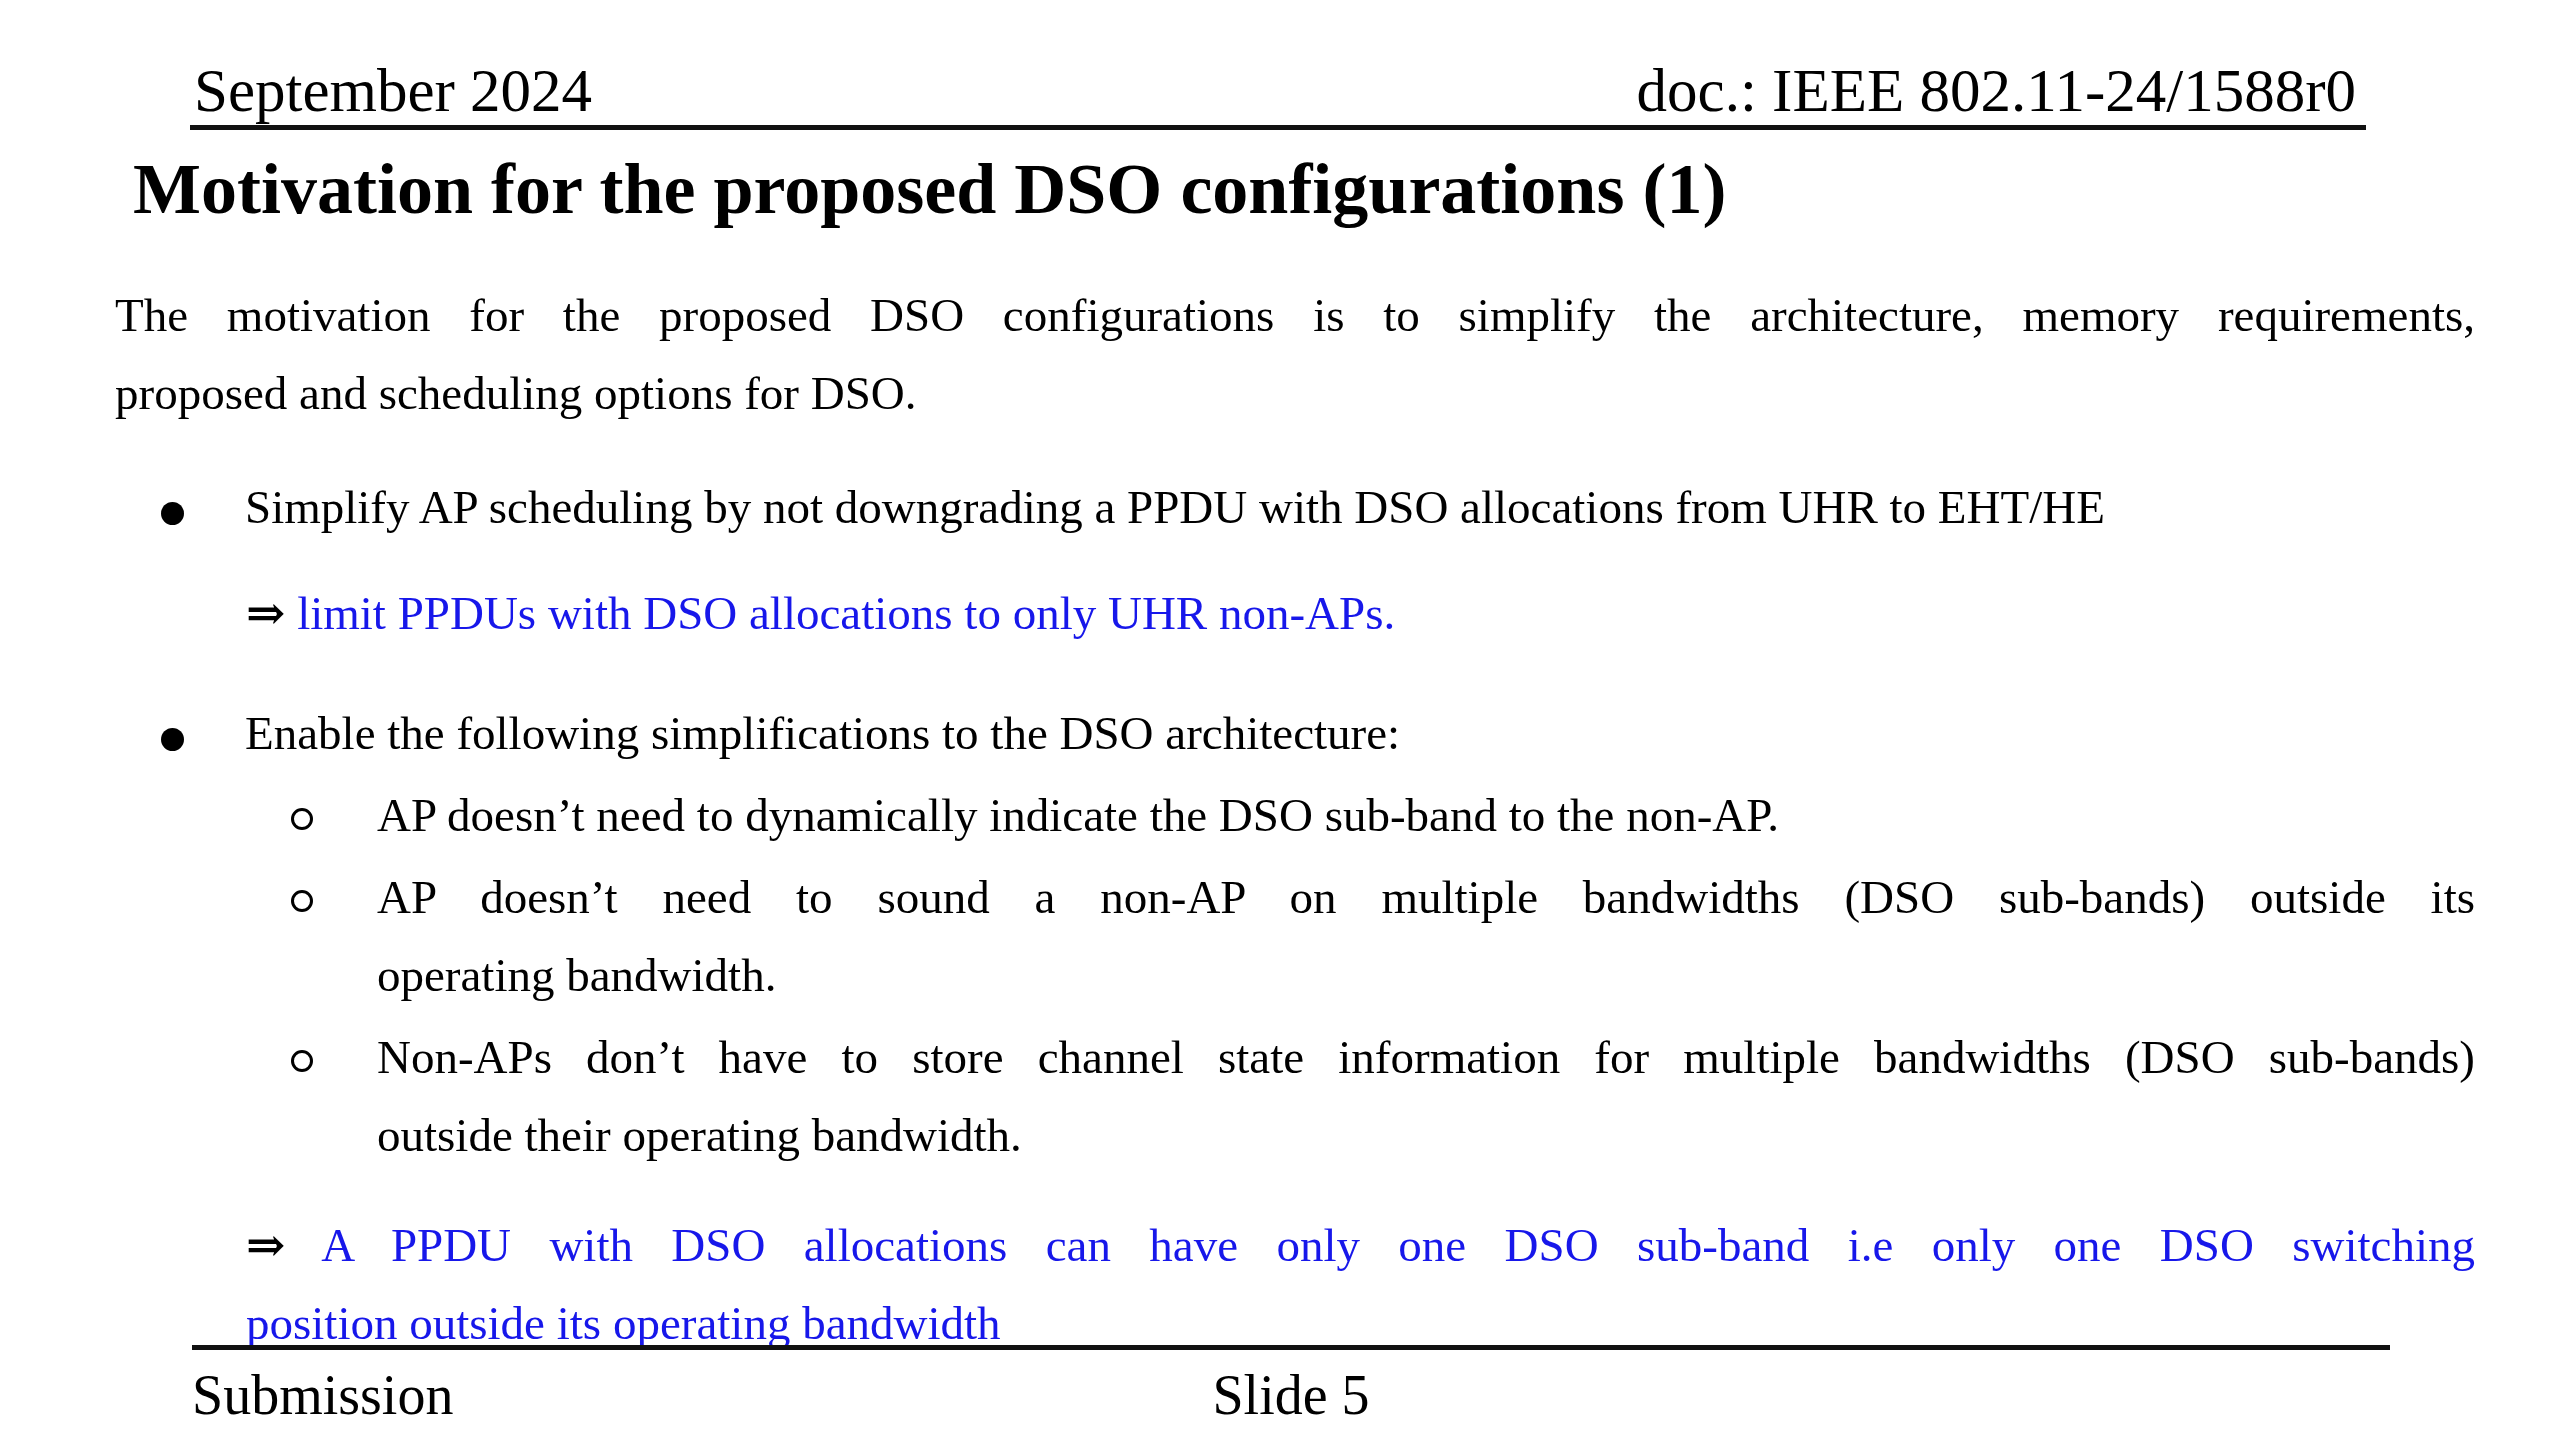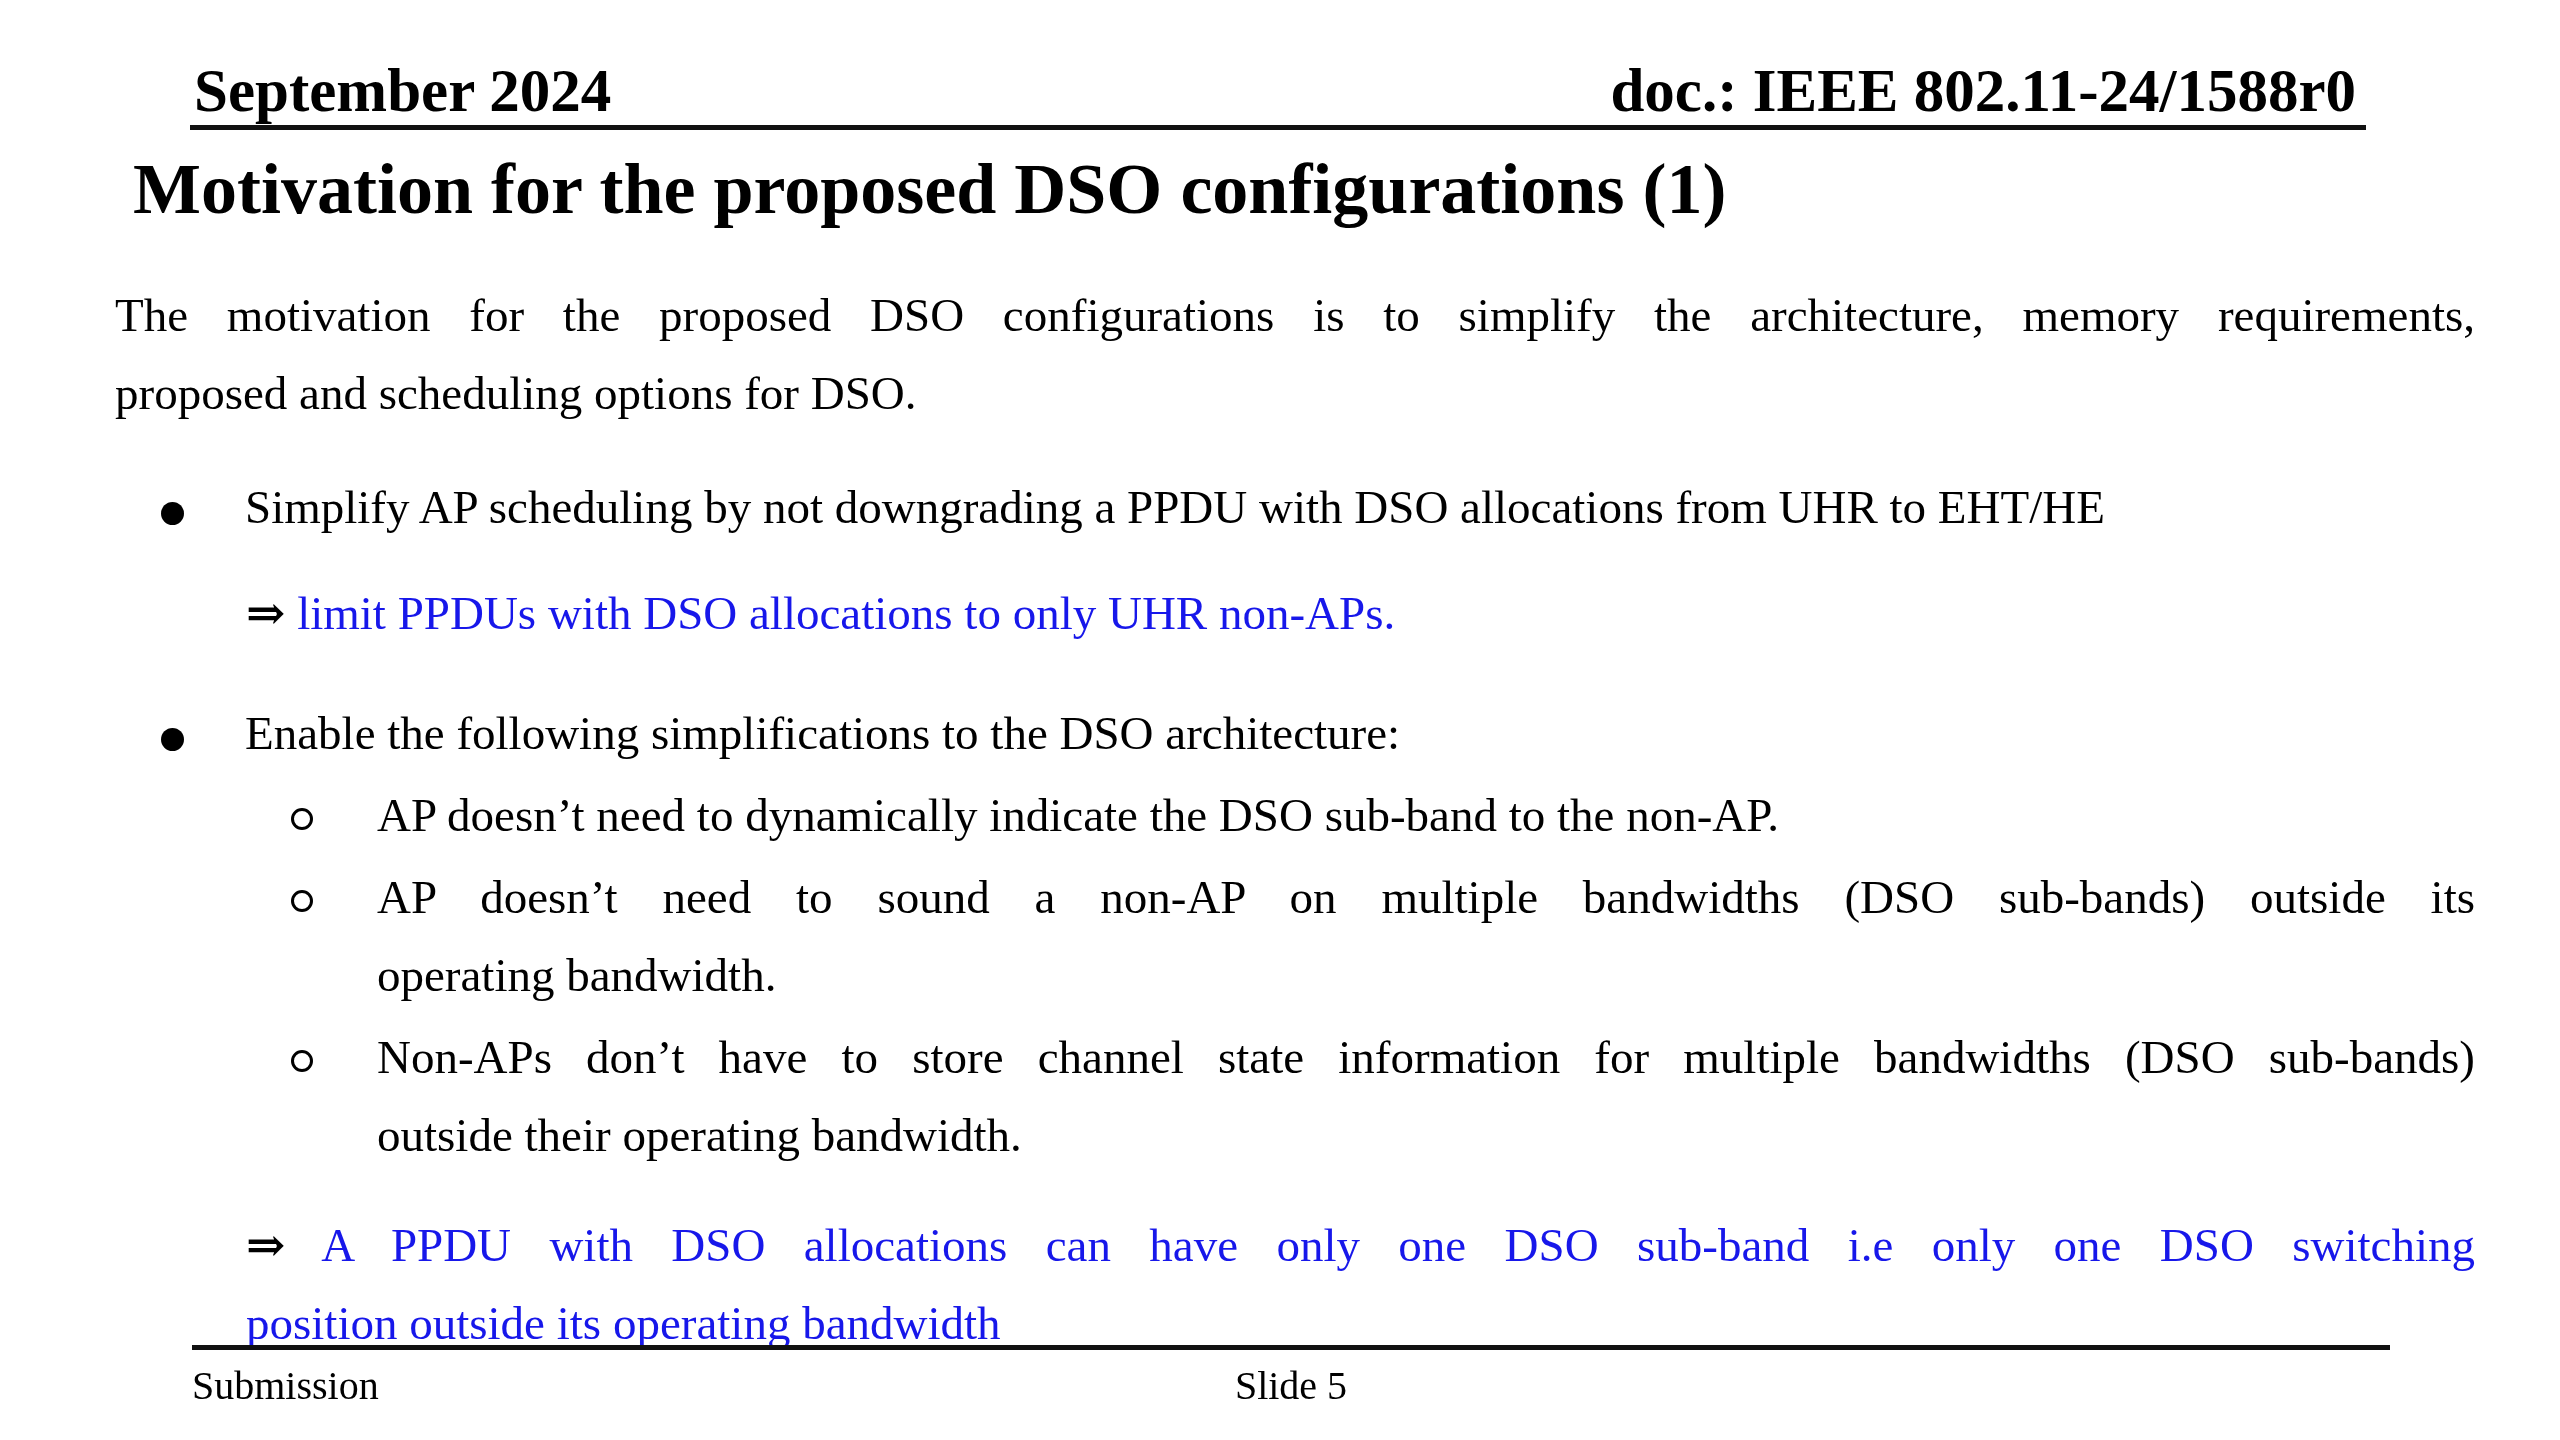--- a/index.html
+++ b/index.html
@@ -28,21 +28,21 @@
     top: 0;
     width: 2176px;
     height: 130px;
     box-sizing: border-box;
     border-bottom: 5px solid #111111;
     display: flex;
     justify-content: space-between;
     align-items: flex-end;
     padding: 0 10px 4px 4px;
     font-size: 61px;
-    font-weight: bold;
+    font-weight: normal;
     line-height: 1;
   }
 
   
   .title {
     position: absolute;
     left: 133px;
     top: 150px;
     width: 2300px;
     font-size: 72px;
@@ -120,21 +120,21 @@
     top: 1345px;
     width: 2198px;
     height: 0;
     border-top: 5px solid #111111;
   }
   .footer {
     position: absolute;
     left: 192px;
     top: 1362px;
     width: 2198px;
-    font-size: 40px;
+    font-size: 56px;
     line-height: 1.2;
   }
   .footer .center-label {
     position: absolute;
     left: 50%;
     transform: translateX(-50%);
     top: 0;
   }
 </style>
 </head>

